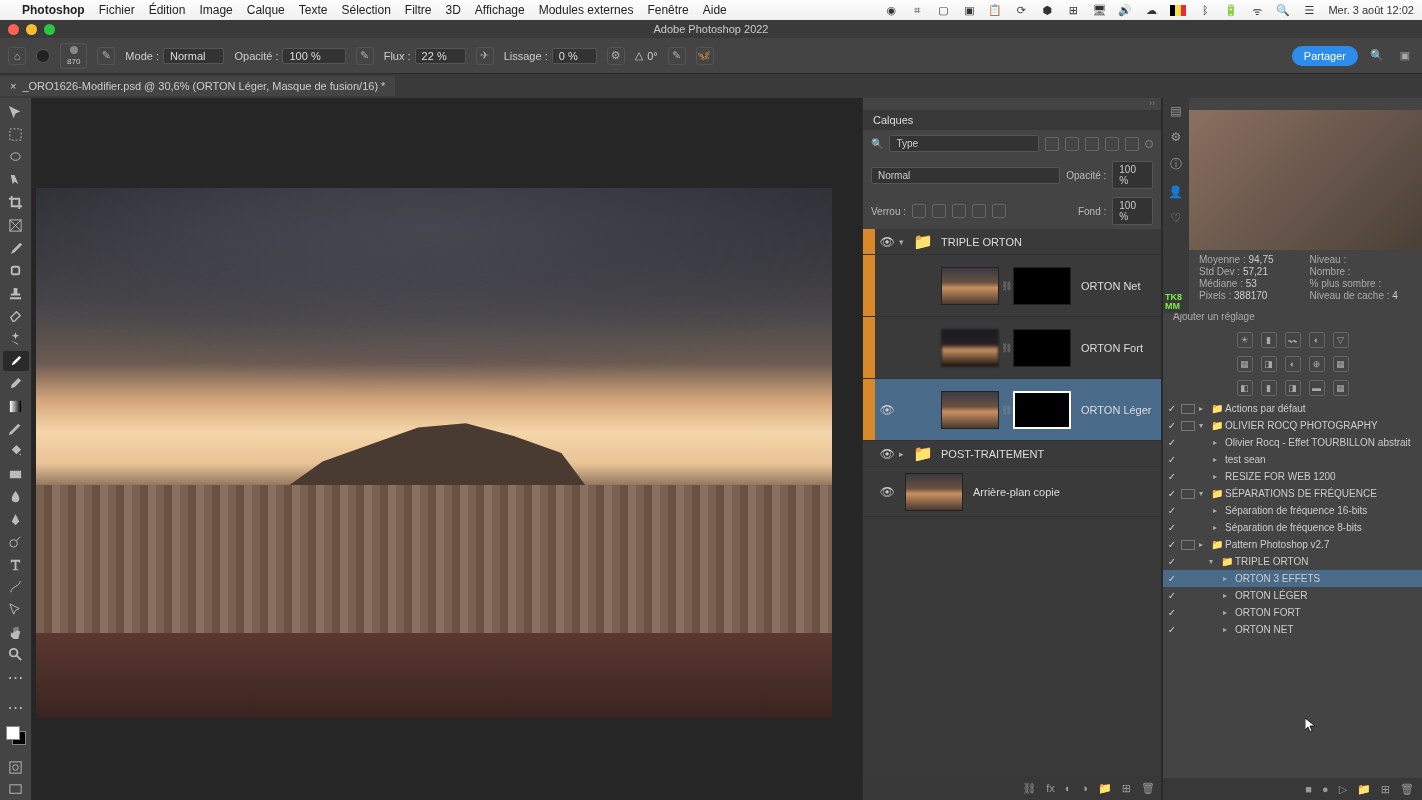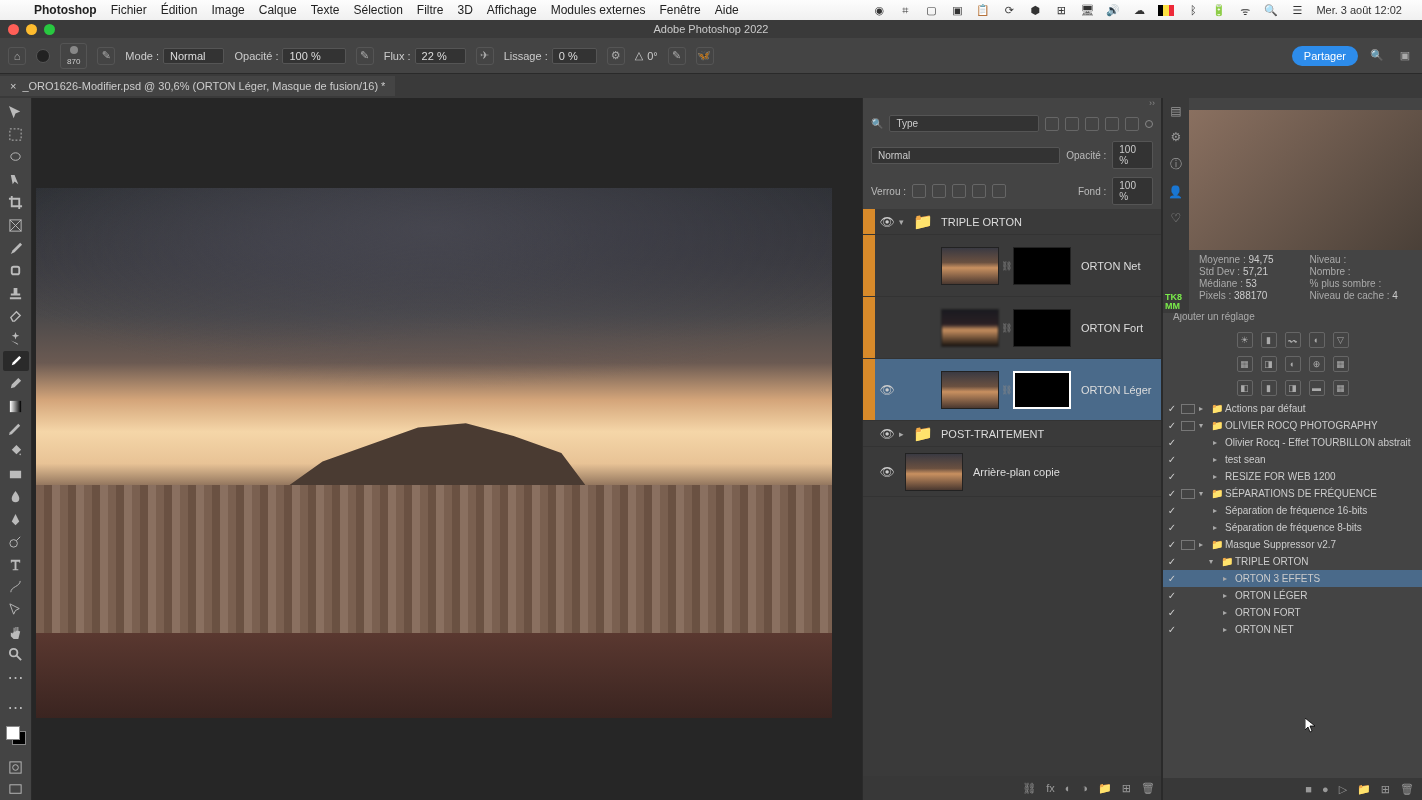--- a/index.html
+++ b/index.html
@@ -1,17 +1,17 @@
 <!DOCTYPE html>
 <html><head>
 <meta charset="utf-8">
 <style>
 *{margin:0;padding:0;box-sizing:border-box;font-family:-apple-system,BlinkMacSystemFont,"Segoe UI",sans-serif;user-select:none}
 body{width:1422px;height:800px;background:#323232;overflow:hidden;position:relative}
-.menubar{height:20px;background:linear-gradient(#fdfdfd,#f0f0f0);display:flex;align-items:center;padding:0 20px;font-size:12px;color:#222;justify-content:space-between}
+.menubar{height:20px;background:linear-gradient(#fdfdfd,#f0f0f0);display:flex;align-items:center;padding:0 8px;font-size:12px;color:#222;justify-content:space-between}
 .menu-left{display:flex;align-items:center;gap:14px}
 .menu-left span:first-child{font-size:13px}
 .menu-right{display:flex;align-items:center;gap:12px;font-size:11px;color:#333}
 .menu-right .mi{width:14px;height:14px;display:flex;align-items:center;justify-content:center}
 .traffic{height:18px;background:#3a3a3a;display:flex;align-items:center;padding:0 8px;gap:7px;position:relative}
 .dot{width:11px;height:11px;border-radius:50%}
 .red{background:#ff5f57}.yellow{background:#febc2e}.green{background:#28c840}
 .wintitle{position:absolute;left:50%;transform:translateX(-50%);color:#ccc;font-size:11px}
 .optbar{height:36px;background:#444;display:flex;align-items:center;padding:0 8px;gap:10px;font-size:11px;color:#ccc;border-bottom:1px solid #2a2a2a}
 .ob-item{display:flex;align-items:center;gap:4px}
@@ -337,20 +337,21 @@
       <div class="mountain"></div>
       <div class="town"></div>
       <div class="roofs"></div>
     </div>
   </div>
 
   <div class="layers">
     <div style="height:12px;display:flex;justify-content:flex-end;padding-right:6px;color:#888;font-size:9px">
         <span>››</span>
       </div>
+    <div class="panel-hdr">Calques</div>
     <div class="layer-ctrl">
       <span>🔍</span>
       <div class="lc-sel">Type</div>
       <span class="lc-ico"></span>
       <span class="lc-ico"></span>
       <span class="lc-ico"></span>
       <span class="lc-ico"></span>
       <span class="lc-ico"></span>
       <span style="width:8px;height:8px;border-radius:50%;border:1px solid #888"></span>
     </div>
@@ -531,21 +532,21 @@
           <span class="ac-box" style="opacity:0"></span>
           <span style="width:14px"></span>
           <span class="ac-fold">▸</span>
           <span>Séparation de fréquence 8-bits</span>
         </div>
       <div class="act-row">
           <span class="ac-chk">✓</span>
           <span class="ac-box"></span>
           <span class="ac-fold">▸</span>
           <span class="ac-ico">📁</span>
-          <span>Masque Suppressor v2.7</span>
+          <span>Pattern Photoshop v2.7</span>
         </div>
       <div class="act-row">
           <span class="ac-chk">✓</span>
           <span style="width:14px"></span>
           <span style="width:14px"></span>
           <span class="ac-fold">▾</span>
           <span class="ac-ico">📁</span>
           <span>TRIPLE ORTON</span>
         </div>
       <div class="act-row sel">

